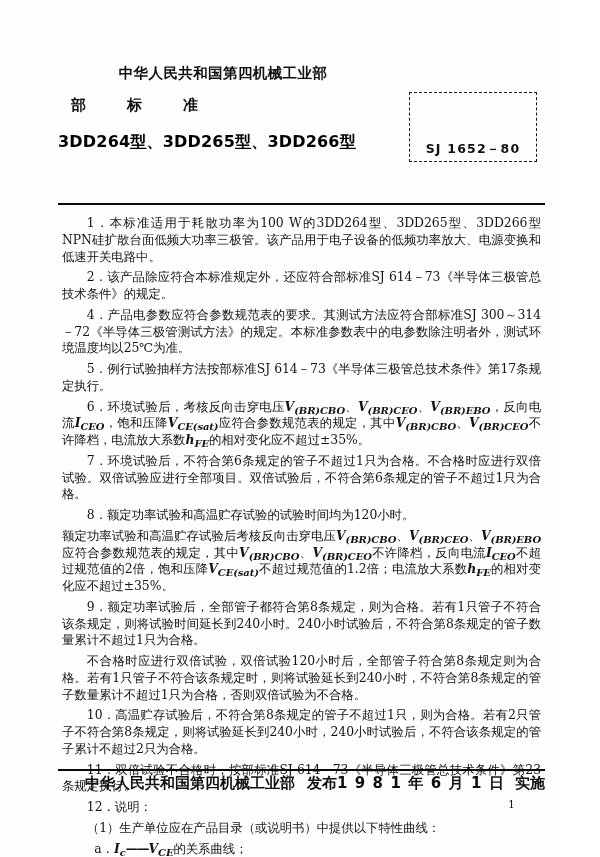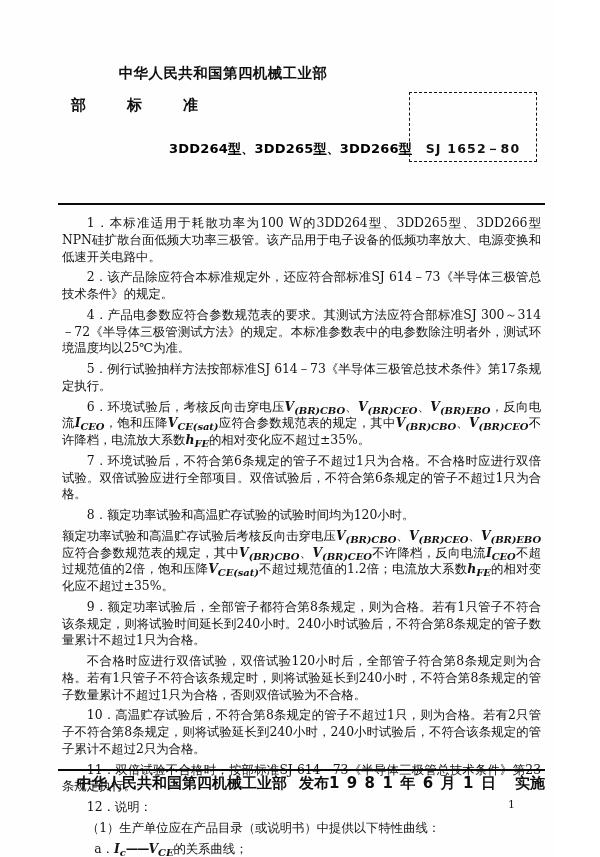--- a/index.html
+++ b/index.html
@@ -48,25 +48,25 @@
     width: 330px;
     margin: 0;
     padding-top: 13px;
     letter-spacing: 13px;
     text-indent: 13px;
     color: #101010;
   }
   .title-line {
     font-family: "DejaVu Sans", "Liberation Sans", sans-serif;
     font-weight: bold;
-    font-size: 13px;
+    font-size: 16px;
     letter-spacing: 0.2px;
-    text-align: right;
+    text-align: left;
     width: 346px;
-    margin: 8px;
+    margin: 0;
     color: #000;
     white-space: nowrap;
   }
   .title-line.l1 { padding-top: 17px; }
   .title-line.l2 { padding-top: 8px; }
   .u { text-decoration: underline; text-underline-offset: 1px; }
 
   .std-no-box {
     position: absolute;
     right: 8px;
@@ -159,21 +159,21 @@
     color: #0f0f0f;
     display: flex;
     align-items: flex-start;
     justify-content: flex-end;
     white-space: nowrap;
   }
   .footer-left .pub {
     margin-left: 12px;
   }
   .footer-right { letter-spacing: 1.1px; }
-  .footer-right .impl { margin-left: 18px; letter-spacing: 0; }
+  .footer-right .impl { margin-left: 10px; letter-spacing: 0; }
 
   .page-no {
     position: absolute;
     left: 58px;
     top: 798px;
     width: 487px;
     text-align: right;
     padding-right: 30px;
     font-family: "DejaVu Serif", "Liberation Serif", serif;
     font-size: 11px;

